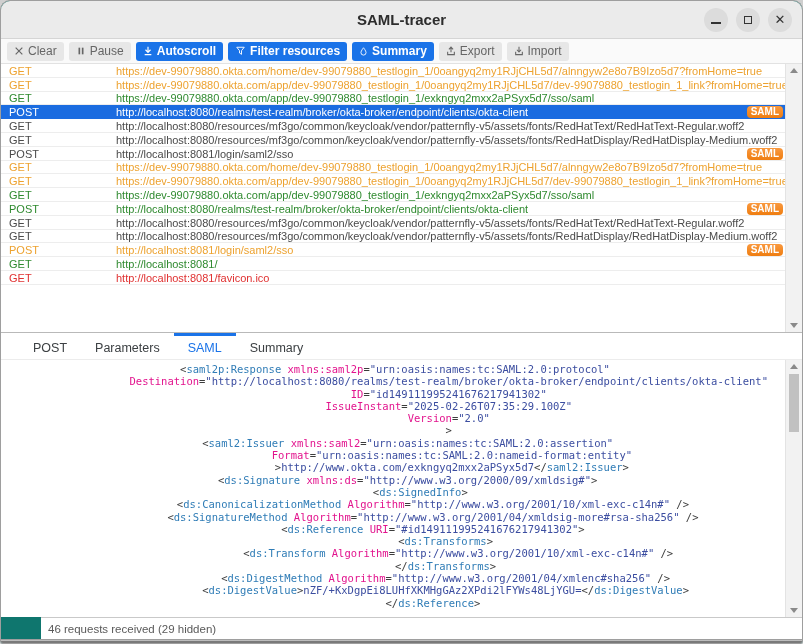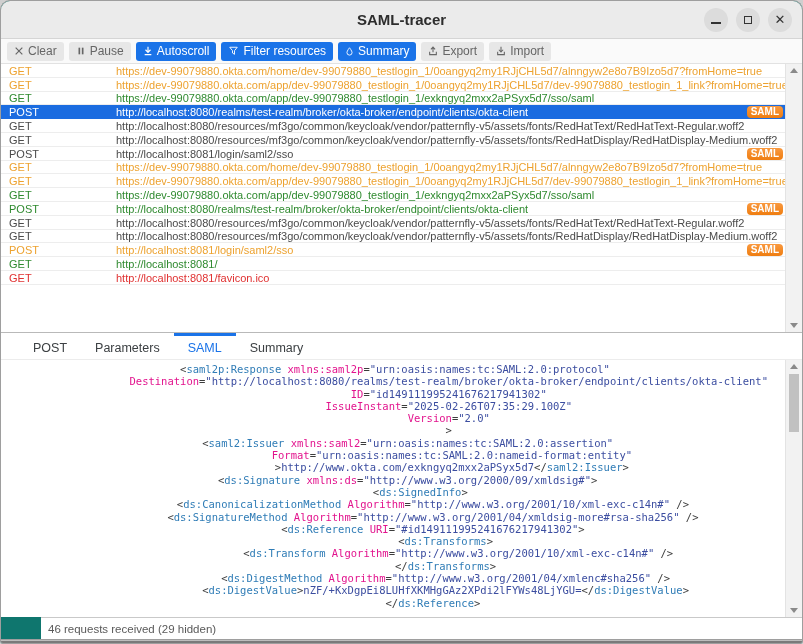--- a/index.html
+++ b/index.html
@@ -15,21 +15,21 @@
     display:flex;align-items:center;justify-content:center;color:#333;cursor:pointer;padding:0;}
   .glyph-min{width:10px;height:2px;background:#333;display:block;margin-top:6px;}
   .glyph-max{width:8px;height:8px;border:1.5px solid #333;display:block;box-sizing:border-box;}
   .glyph-close{font-size:13px;line-height:1;color:#333;}
   
   .toolbar{height:24px;flex:0 0 24px;background:#fafafa;border-bottom:1px solid #e2e2e2;
     display:flex;align-items:center;padding-left:6px;gap:5px;}
   .tbtn{display:inline-flex;align-items:center;gap:4px;height:19px;padding:0 7px;
     border:none;border-radius:3px;font-family:"Liberation Sans",sans-serif;font-size:12px;cursor:pointer;}
   .tbtn.default{background:#e7e7e7;color:#666;}
-  .tbtn.primary{background:#1a73e8;color:#fff;}
+  .tbtn.primary{background:#1a73e8;color:#fff;font-weight:bold;}
   .ticon{display:inline-flex;align-items:center;}
   .ticon svg{display:block;}
   
   .list-wrap{flex:0 0 268px;height:268px;display:flex;border-bottom:1px solid #b9b9b9;background:#fff;}
   .list{flex:1 1 auto;overflow:hidden;}
   .req-row{display:flex;align-items:flex-end;height:13.8px;box-sizing:border-box;
     border-bottom:1px solid #ededed;font-size:11px;white-space:nowrap;position:relative;cursor:default;}
   .req-method{flex:0 0 107px;padding-left:8px;overflow:hidden;}
   .req-url{flex:1 1 auto;overflow:hidden;text-overflow:clip;}
   .req-row.orange{color:#eda22f;}

